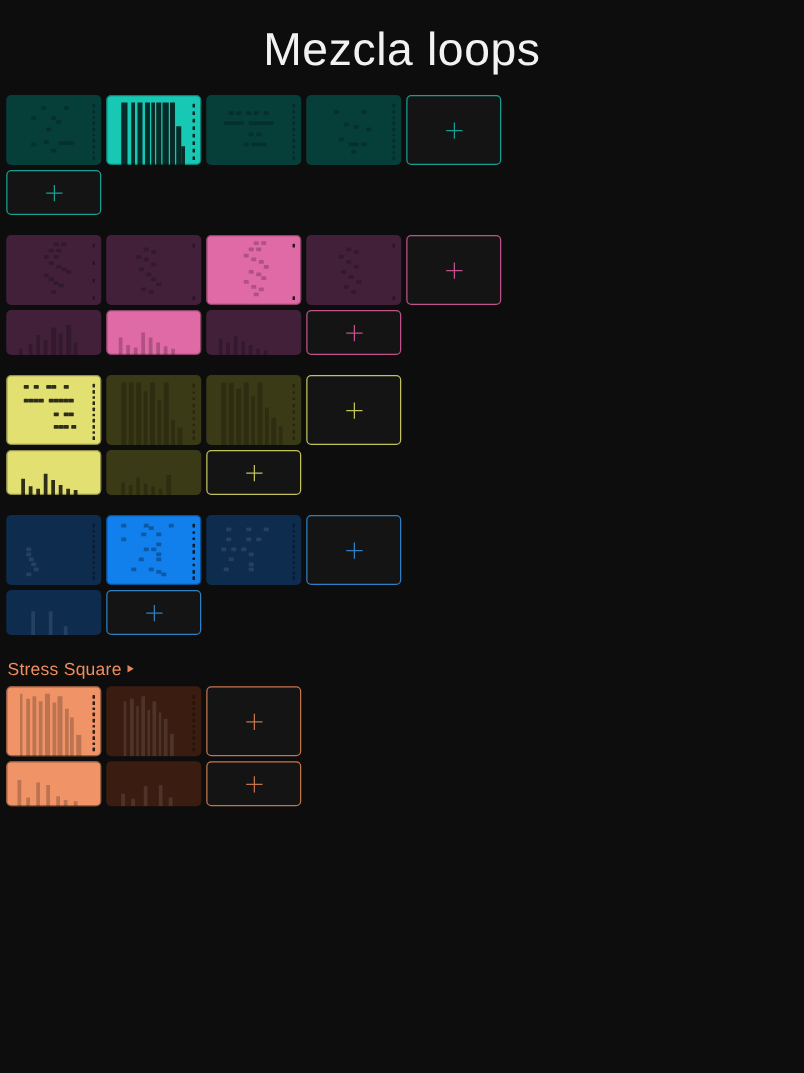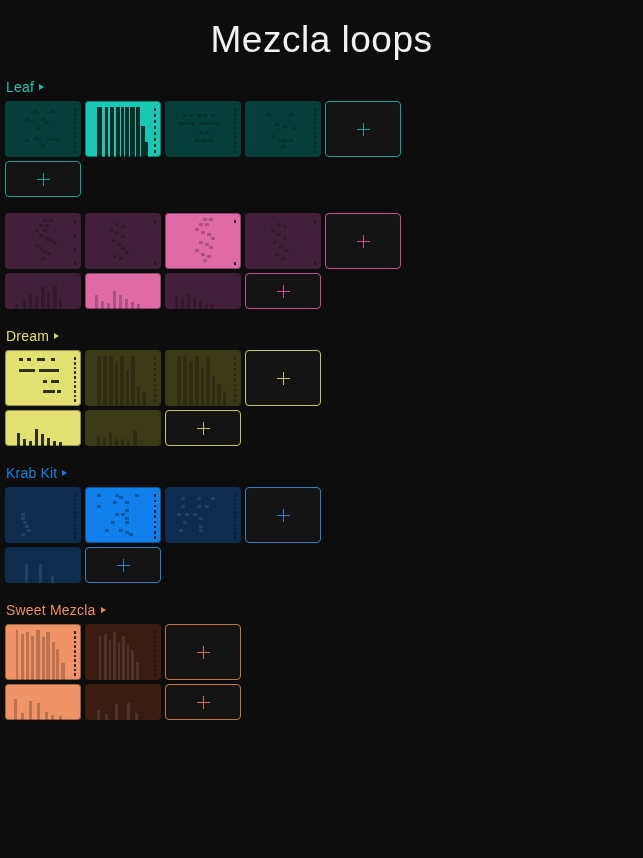--- a/index.html
+++ b/index.html
@@ -98,24 +98,20 @@
     border-radius: 0.5px;
   }
 </style>
 </head>
 <body>
 
 <div id="app">
   <h1 class="page-title">Mezcla loops</h1>
   <div class="sections" id="sections">
       <div class="section">
-        <div class="section-header" style="color: rgb(23, 200, 180);">
-          <span class="section-title">Leaf</span>
-          <span class="chev"></span>
-        </div>
         <div class="row">
           <div class="tile grid-tile" style="background: rgb(6, 63, 58);">
             <div class="pattern">
               <span class="note" style="left: 28px; top: 9px; width: 4px; height: 3px; background: rgba(0, 0, 0, 0.22);"></span>
               <span class="note" style="left: 46px; top: 9px; width: 4px; height: 3px; background: rgba(0, 0, 0, 0.22);"></span>
               <span class="note" style="left: 20px; top: 17px; width: 4px; height: 3px; background: rgba(0, 0, 0, 0.22);"></span>
               <span class="note" style="left: 36px; top: 17px; width: 4px; height: 3px; background: rgba(0, 0, 0, 0.22);"></span>
               <span class="note" style="left: 40px; top: 20px; width: 4px; height: 3px; background: rgba(0, 0, 0, 0.22);"></span>
               <span class="note" style="left: 32px; top: 26px; width: 4px; height: 3px; background: rgba(0, 0, 0, 0.22);"></span>
               <span class="note" style="left: 30px; top: 36px; width: 4px; height: 3px; background: rgba(0, 0, 0, 0.22);"></span>
@@ -360,24 +356,20 @@
               <span class="vbar" style="left: 40px; width: 3px; height: 5px; background: rgba(0, 0, 0, 0.22);"></span>
               <span class="vbar" style="left: 46px; width: 3px; height: 4px; background: rgba(0, 0, 0, 0.22);"></span>
             </div>
           </div>
           <div class="tile add bar-tile" style="color: rgb(192, 81, 140); border-color: rgb(192, 81, 140);">
             <span class="plus"></span>
           </div>
         </div>
       </div>
       <div class="section">
-        <div class="section-header" style="color: rgb(224, 224, 99);">
-          <span class="section-title">Dream</span>
-          <span class="chev"></span>
-        </div>
         <div class="row">
           <div class="tile grid-tile selected" style="background: rgb(227, 224, 114);">
             <div class="pattern">
               <span class="note" style="left: 14px; top: 8px; width: 4px; height: 3px; background: rgba(0, 0, 0, 0.8);"></span>
               <span class="note" style="left: 22px; top: 8px; width: 4px; height: 3px; background: rgba(0, 0, 0, 0.8);"></span>
               <span class="note" style="left: 32px; top: 8px; width: 4px; height: 3px; background: rgba(0, 0, 0, 0.8);"></span>
               <span class="note" style="left: 36px; top: 8px; width: 4px; height: 3px; background: rgba(0, 0, 0, 0.8);"></span>
               <span class="note" style="left: 46px; top: 8px; width: 4px; height: 3px; background: rgba(0, 0, 0, 0.8);"></span>
               <span class="note" style="left: 14px; top: 19px; width: 4px; height: 3px; background: rgba(0, 0, 0, 0.8);"></span>
               <span class="note" style="left: 18px; top: 19px; width: 4px; height: 3px; background: rgba(0, 0, 0, 0.8);"></span>
@@ -484,24 +476,20 @@
               <span class="vbar" style="left: 42px; width: 3px; height: 5px; background: rgba(0, 0, 0, 0.22);"></span>
               <span class="vbar" style="left: 48px; width: 4px; height: 16px; background: rgba(0, 0, 0, 0.22);"></span>
             </div>
           </div>
           <div class="tile add bar-tile" style="color: rgb(196, 194, 92); border-color: rgb(196, 194, 92);">
             <span class="plus"></span>
           </div>
         </div>
       </div>
       <div class="section">
-        <div class="section-header" style="color: rgb(26, 127, 224);">
-          <span class="section-title">Krab Kit</span>
-          <span class="chev"></span>
-        </div>
         <div class="row">
           <div class="tile grid-tile" style="background: rgb(13, 44, 78);">
             <div class="pattern">
               <span class="note" style="left: 16px; top: 26px; width: 4px; height: 3px; background: rgba(255, 255, 255, 0.1);"></span>
               <span class="note" style="left: 16px; top: 30px; width: 4px; height: 3px; background: rgba(255, 255, 255, 0.1);"></span>
               <span class="note" style="left: 18px; top: 34px; width: 4px; height: 3px; background: rgba(255, 255, 255, 0.1);"></span>
               <span class="note" style="left: 20px; top: 38px; width: 4px; height: 3px; background: rgba(255, 255, 255, 0.1);"></span>
               <span class="note" style="left: 22px; top: 42px; width: 4px; height: 3px; background: rgba(255, 255, 255, 0.1);"></span>
               <span class="note" style="left: 16px; top: 46px; width: 4px; height: 3px; background: rgba(255, 255, 255, 0.1);"></span>
               <div class="dotcol">
@@ -594,21 +582,21 @@
               <span class="vbar" style="left: 46px; width: 3px; height: 7px; background: rgba(255, 255, 255, 0.1);"></span>
             </div>
           </div>
           <div class="tile add bar-tile" style="color: rgb(47, 127, 196); border-color: rgb(47, 127, 196);">
             <span class="plus"></span>
           </div>
         </div>
       </div>
       <div class="section">
         <div class="section-header" style="color: rgb(239, 142, 95);">
-          <span class="section-title">Sweet Mezcla</span>
+          <span class="section-title">Stress Square</span>
           <span class="chev"></span>
         </div>
         <div class="row">
           <div class="tile grid-tile selected" style="background: rgb(240, 148, 103);">
             <div class="pattern">
               <span class="vbar" style="left: 11px; width: 2px; height: 50px; background: rgba(0, 0, 0, 0.22);"></span>
               <span class="vbar" style="left: 16px; width: 3px; height: 46px; background: rgba(0, 0, 0, 0.22);"></span>
               <span class="vbar" style="left: 21px; width: 3px; height: 48px; background: rgba(0, 0, 0, 0.22);"></span>
               <span class="vbar" style="left: 26px; width: 3px; height: 44px; background: rgba(0, 0, 0, 0.22);"></span>
               <span class="vbar" style="left: 31px; width: 4px; height: 50px; background: rgba(0, 0, 0, 0.22);"></span>

